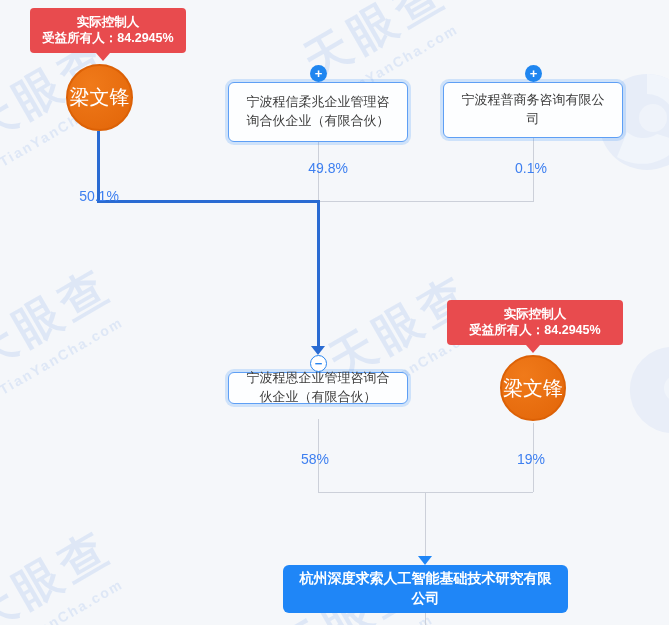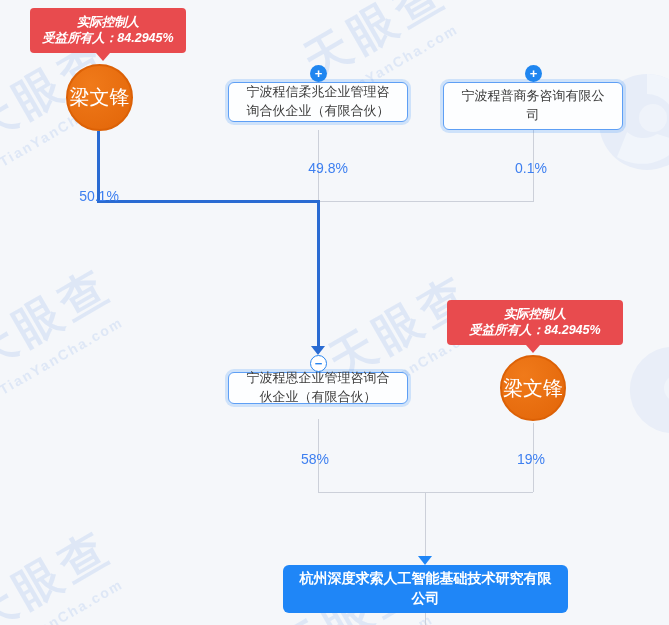--- a/index.html
+++ b/index.html
@@ -66,21 +66,21 @@
     background:radial-gradient(circle at 35% 30%, #f07a1a, #e26508);
     border:2px solid #dc6106;
     display:flex; align-items:center; justify-content:center;
     color:#fff; font-size:20px; font-weight:normal; z-index:4; cursor:pointer;
   }
 
   
   .badge {
     position:absolute; background:#e84b4e; border-radius:4px;
     color:#fff; font-size:12.5px; font-weight:bold; text-align:center;
-    padding-top:6px; line-height:16px; z-index:6;font-style:italic;
+    padding-top:6px; line-height:16px; z-index:6;
   }
   .badge::after {
     content:""; position:absolute; bottom:-8px;
     border-left:7px solid transparent; border-right:7px solid transparent;
     border-top:8px solid #e84b4e;
   }
   .badge-1::after { left:66px; }
   .badge-2::after { left:79px; }
 
   
@@ -151,28 +151,28 @@
     <div>受益所有人：84.2945%</div>
   </div>
 
   <div class="person" style="left:66px; top:64px; width:67px; height:67px;">
     <span>梁文锋</span>
   </div>
 
   <div class="toggle toggle-plus" style="left:310px; top:65px;">
     <span>+</span>
   </div>
-  <div class="cbox" style="left:228px; top:82px; width:180px; height:40px;">
+  <div class="cbox" style="left:228px; top:82px; width:180px; height:60px;">
     <span>宁波程信柔兆企业管理咨询合伙企业（有限合伙）</span>
   </div>
 
   <div class="toggle toggle-plus" style="left:525px; top:65px;">
     <span>+</span>
   </div>
-  <div class="cbox" style="left:443px; top:82px; width:180px; height:48px;">
+  <div class="cbox" style="left:443px; top:82px; width:180px; height:56px;">
     <span>宁波程普商务咨询有限公司</span>
   </div>
 
   <div class="pct" style="left:59px; top:160px;margin-top:28px;">50.1%</div>
   <div class="pct" style="left:268px; top:160px;text-align:right;">49.8%</div>
   <div class="pct" style="left:491px; top:160px;">0.1%</div>
 
   <div class="badge badge-2" style="left:447px; top:300px; width:176px; height:45px;">
     <div>实际控制人</div>
     <div>受益所有人：84.2945%</div>

